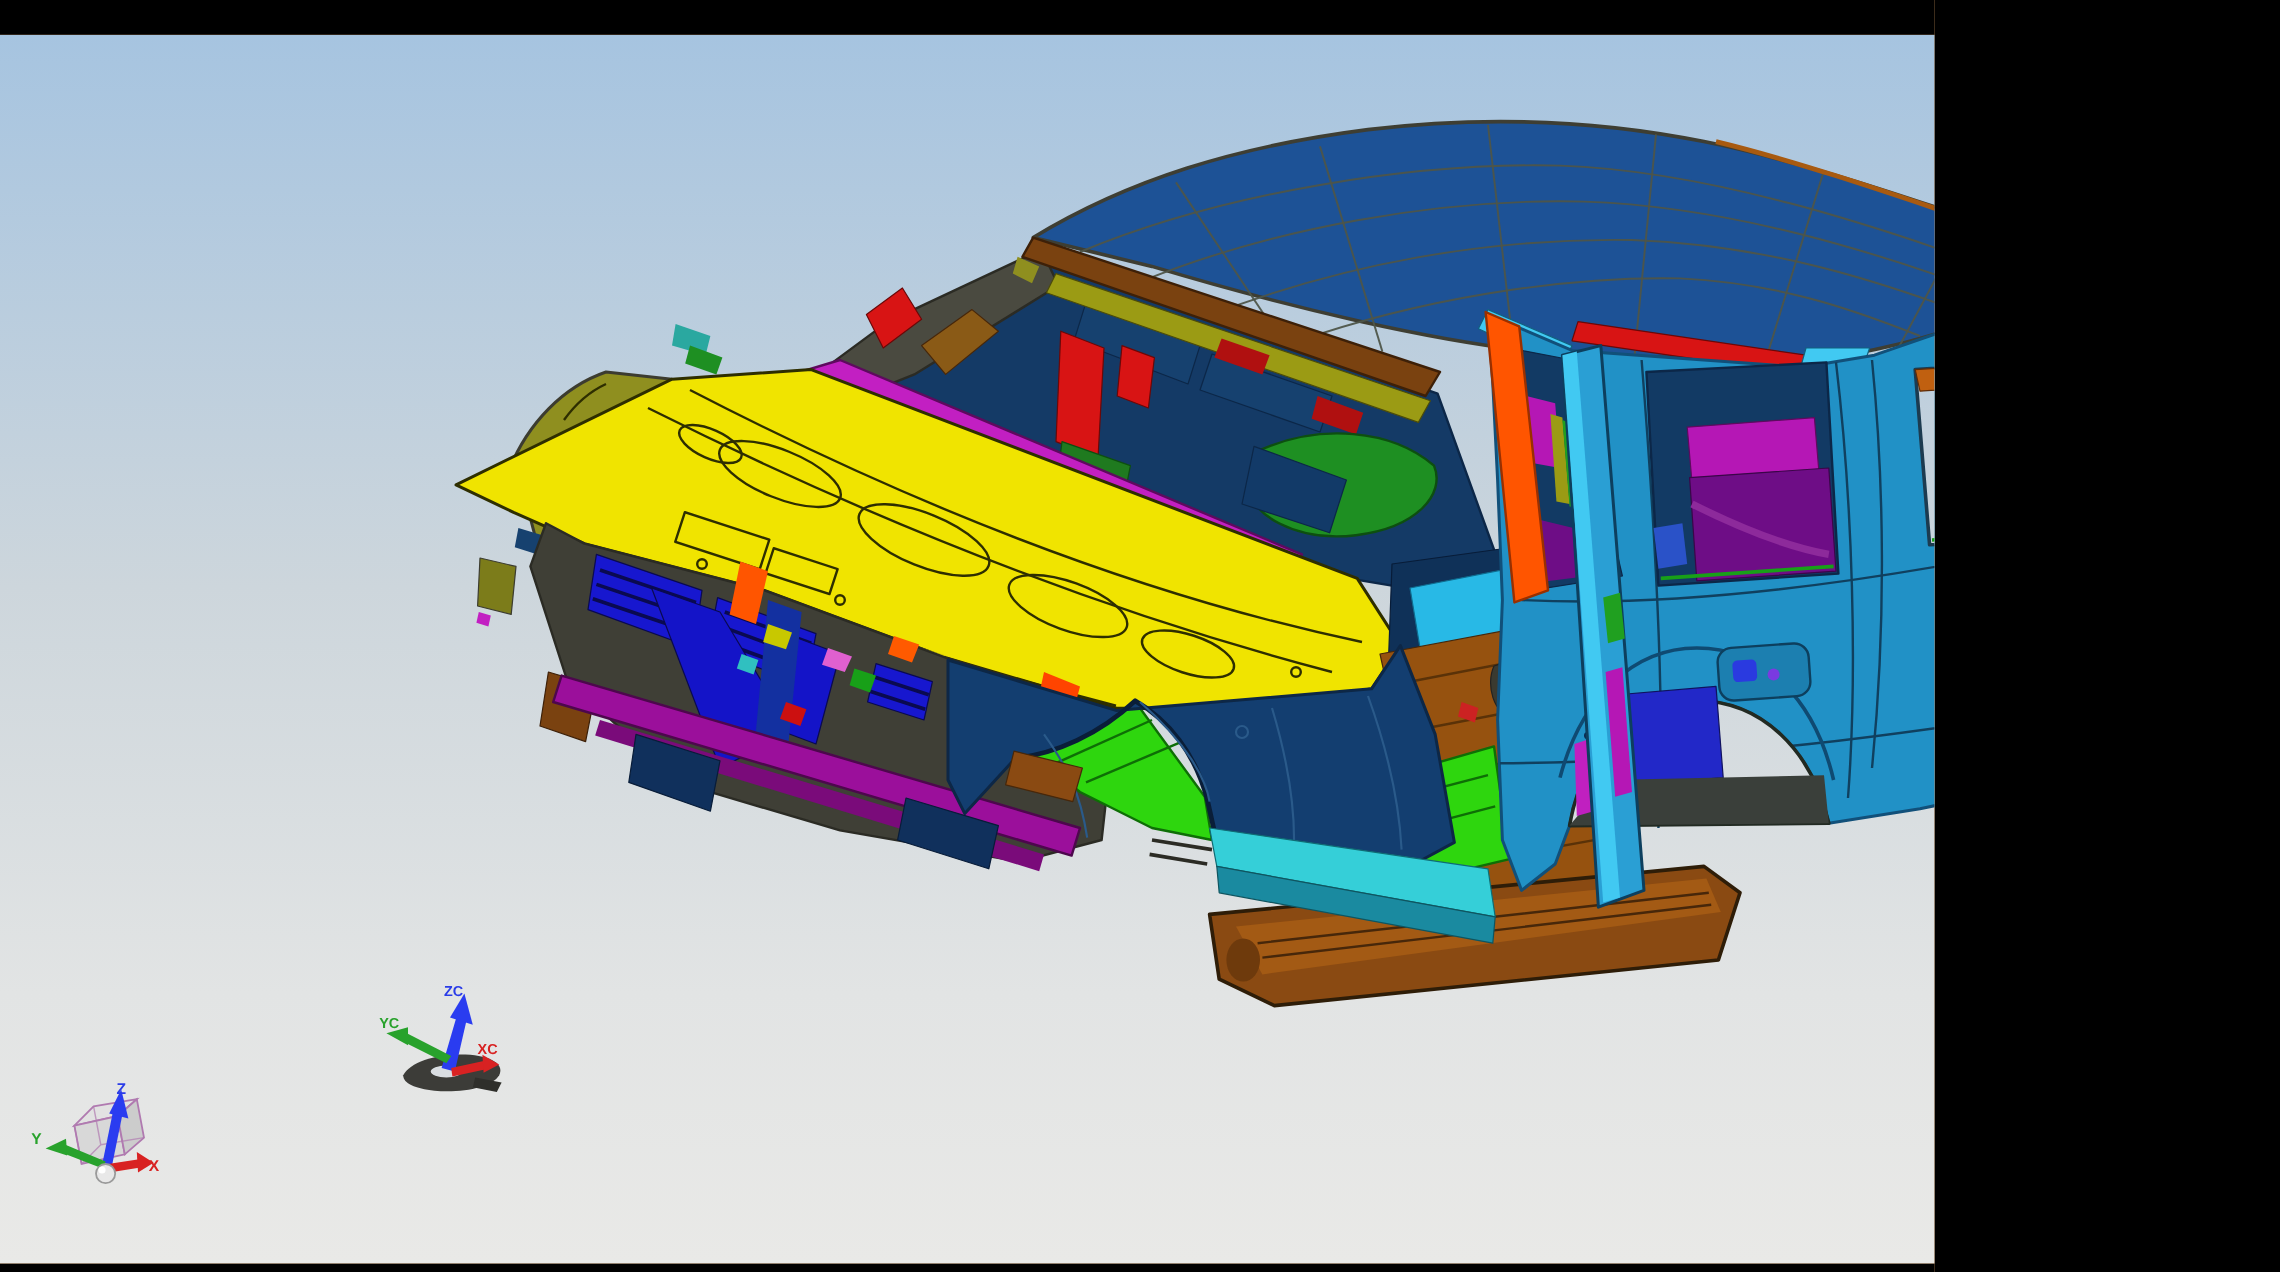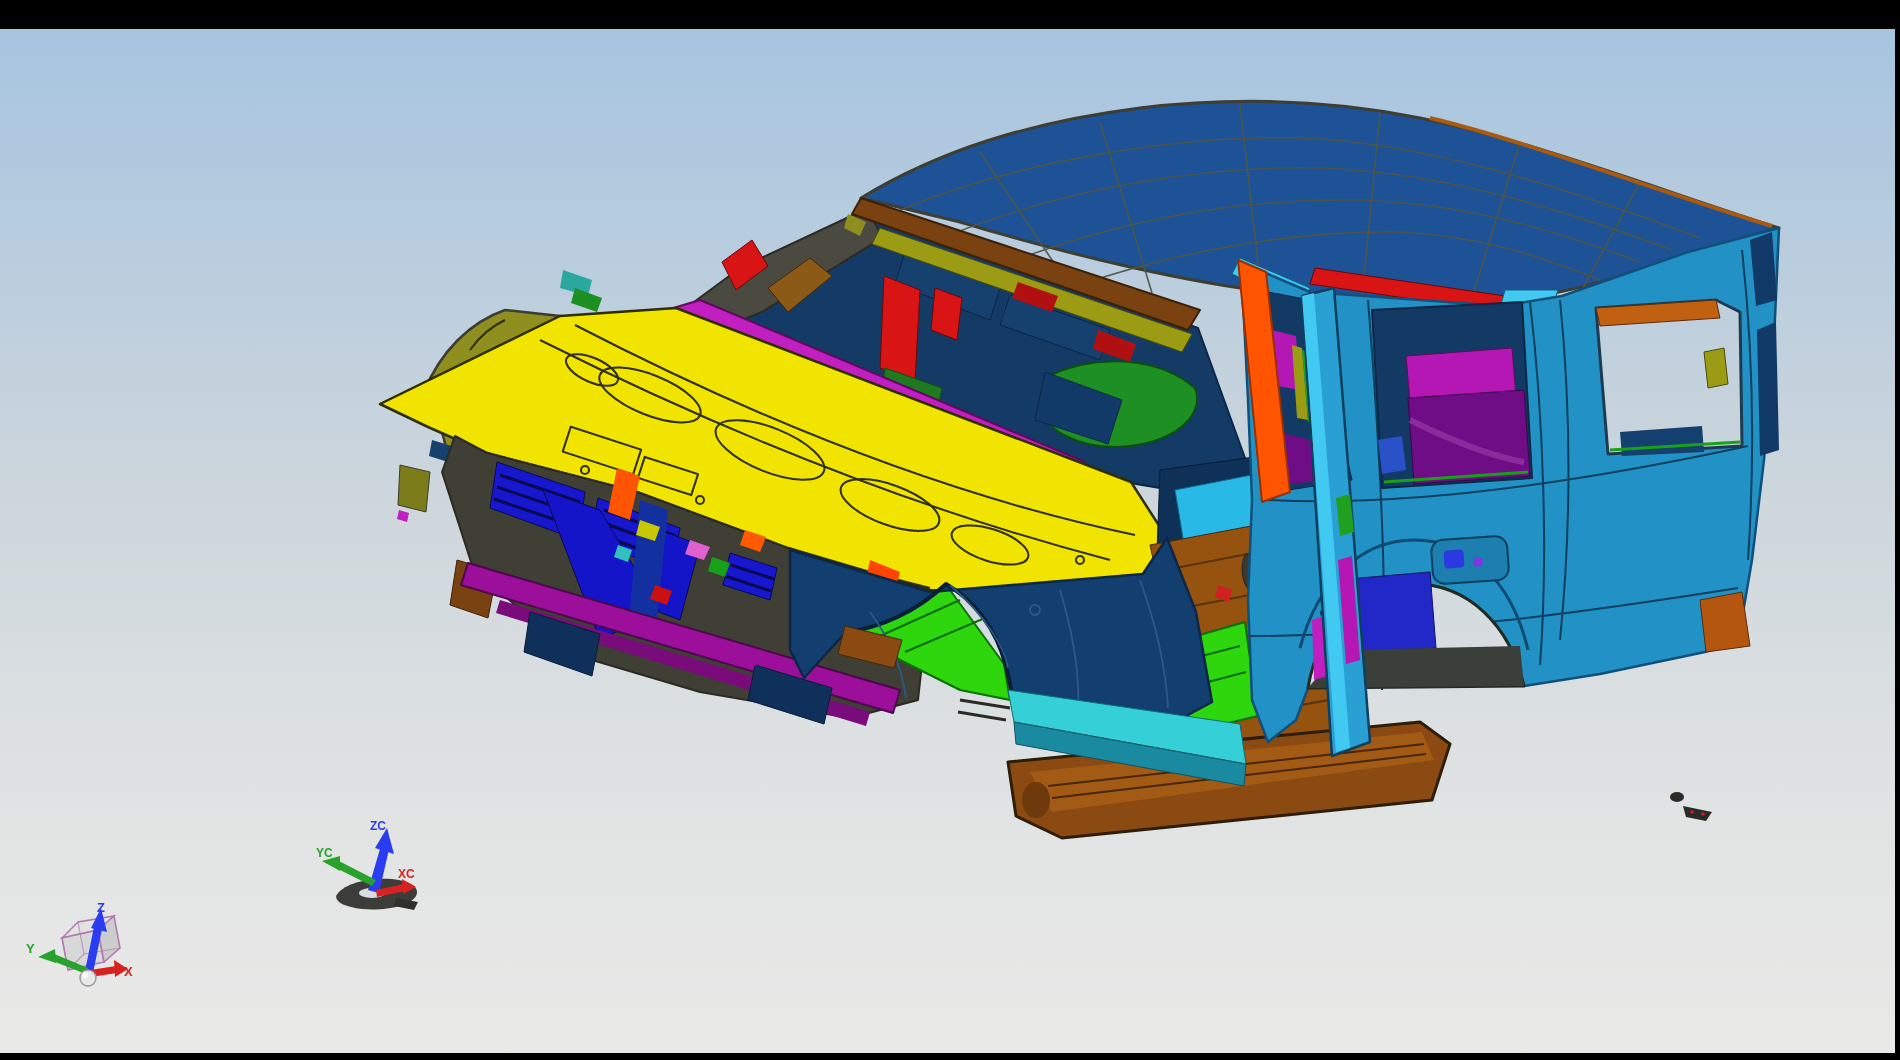--- a/index.html
+++ b/index.html
@@ -1,16 +1,16 @@
 <!DOCTYPE html>
 <html style="--roof: #1d5296; --hood: #f0e400; --hoodface: #ddd000; --bodyside: #2191c6; --fender: #133e70; --cyan: #41c9f2; --orange: #ff5500; --red: #d81414; --greenfloor: #2ed60e; --greeninterior: #1e8f22; --brown: #8a4a12; --headerbrown: #7a4210; --magenta: #c21fc2; --purple: #6e0d86; --bluebright: #1717cf; --olive: #8f8f1f; --navyint: #143a66; --graystruct: #3f3f36; --beammagenta: #9b0f9b; --rockercyan: #35cfd8; --archblue: #2228c8; --runboard: #a35a14;"><head>
 <meta charset="utf-8">
 <style>
   html,body{margin:0;padding:0;background:#000;}
-  .stage{position:relative;width:1900px;height:1060px;overflow:hidden;background:#fdba74;
+  .stage{position:relative;width:1612px;height:1060px;overflow:hidden;background:#fdba74;
          font-family:"Liberation Sans", sans-serif;}
   svg{position:absolute;left:0;top:0;}
   text.axis-label{font-family:"Liberation Sans", sans-serif;font-size:13px;font-weight:bold;}
   text.axis-label-small{font-family:"Liberation Sans", sans-serif;font-size:12px;font-weight:bold;}
   .seam{stroke:#4e5549;stroke-width:1.6;fill:none;opacity:.95;}
   .hoodline{stroke:#2e2e00;stroke-width:2;fill:none;}
   .darkline{stroke:#10405f;stroke-width:2;fill:none;}
 </style>
 </head>
 <body>

